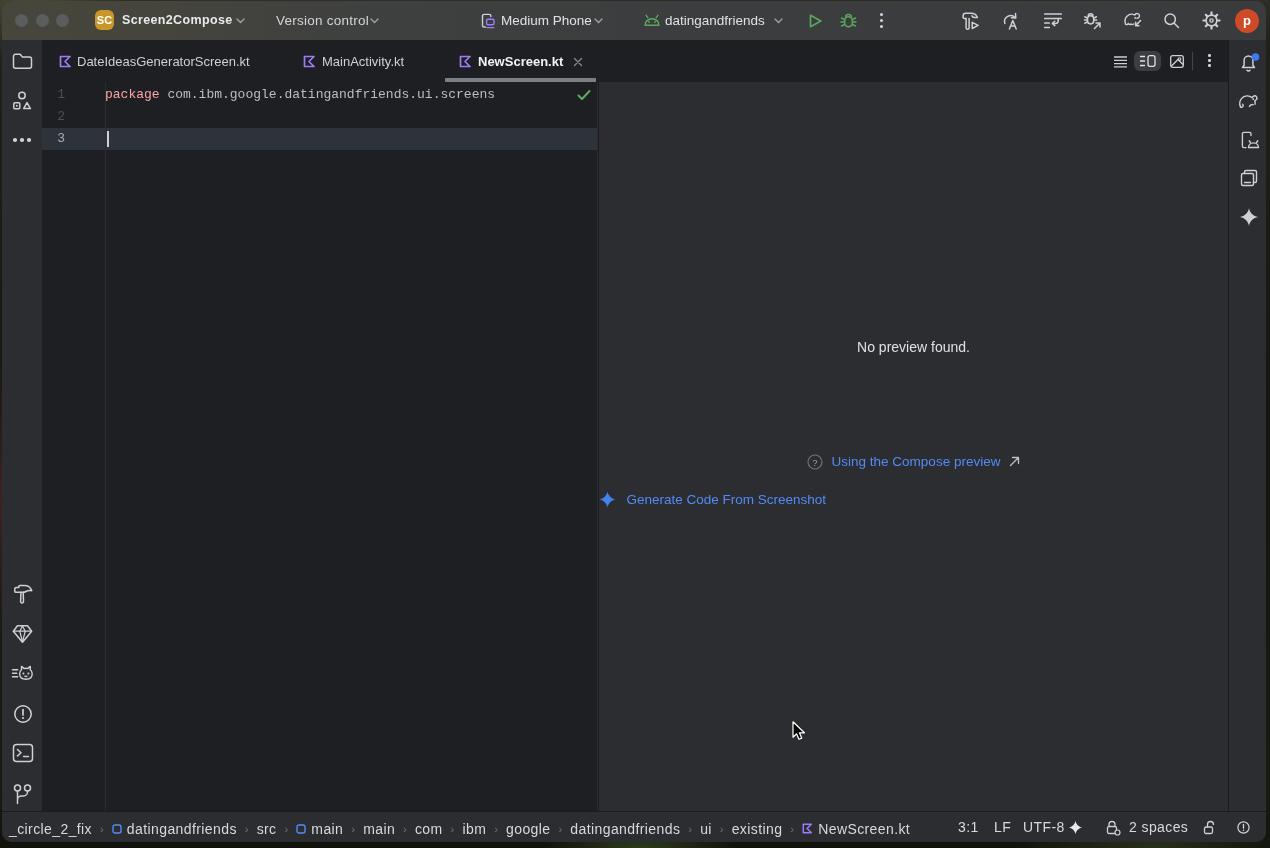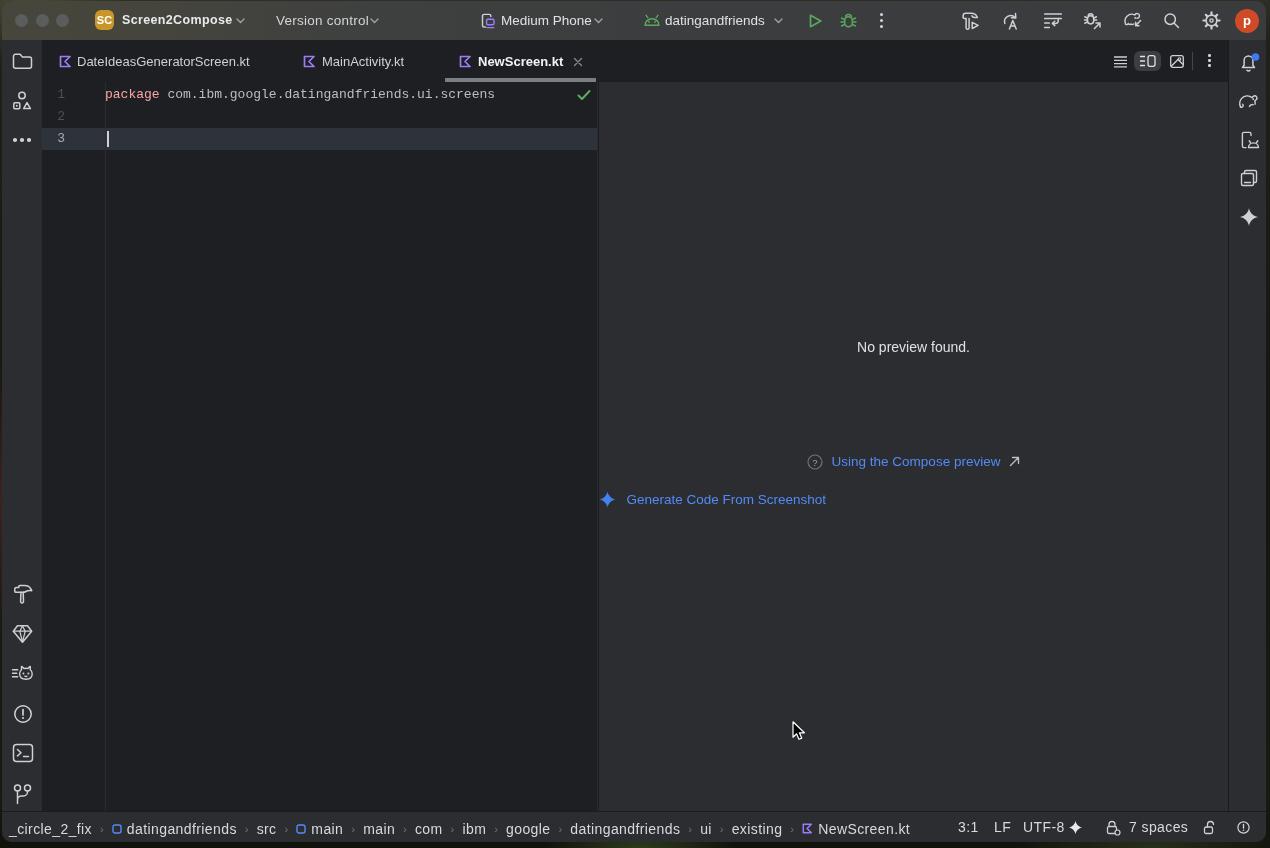--- a/index.html
+++ b/index.html
@@ -302,21 +302,21 @@
     <div class="bc a" style="left:992px;top:0;height:30px;line-height:30px">LF</div>
     <div class="bc a" style="left:1021px;top:0;height:30px;line-height:30px">UTF-8</div>
     <svg class="ic" style="left:1066px;top:8px" width="15" height="15" viewBox="0 0 20 20">
         <path d="M10 1C10.7 5.6 14.4 9.3 19 10 14.4 10.7 10.7 14.4 10 19 9.3 14.4 5.6 10.7 1 10 5.6 9.3 9.3 5.6 10 1Z" fill="#e8e9ea"></path>
       </svg>
     <svg class="ic" style="left:1103px;top:8px" width="16" height="16" viewBox="0 0 16 16">
       <path d="M4 6.5V4.5a3 3 0 0 1 6 0v2" stroke="#ced0d6" stroke-width="1.3" fill="none"></path>
       <rect x="2.5" y="6.5" width="9" height="7" rx="1.5" stroke="#ced0d6" stroke-width="1.3" fill="none"></rect>
       <circle cx="12.5" cy="12.5" r="2.5" fill="#2b2d30" stroke="#ced0d6" stroke-width="1.2"></circle>
     </svg>
-    <div class="bc a" style="left:1127px;top:0;height:30px;line-height:30px">7 spaces</div>
+    <div class="bc a" style="left:1127px;top:0;height:30px;line-height:30px">2 spaces</div>
     <svg class="ic" style="left:1200px;top:8px" width="16" height="16" viewBox="0 0 16 16">
       <path d="M5.5 7V4.5a3 3 0 0 1 6 0" stroke="#ced0d6" stroke-width="1.3" fill="none" stroke-linecap="round"></path>
       <rect x="2.5" y="7" width="8" height="6.5" rx="1.5" stroke="#ced0d6" stroke-width="1.3" fill="none"></rect>
     </svg>
     <svg class="ic" style="left:1234px;top:8px" width="15" height="15" viewBox="0 0 22 22">
       <circle cx="11" cy="11" r="8.2" stroke="#ced0d6" stroke-width="1.8" fill="none"></circle>
       <path d="M11 6.5v5.5" stroke="#ced0d6" stroke-width="2" stroke-linecap="round"></path>
       <circle cx="11" cy="15" r="1.2" fill="#ced0d6"></circle>
     </svg>
   </div>

